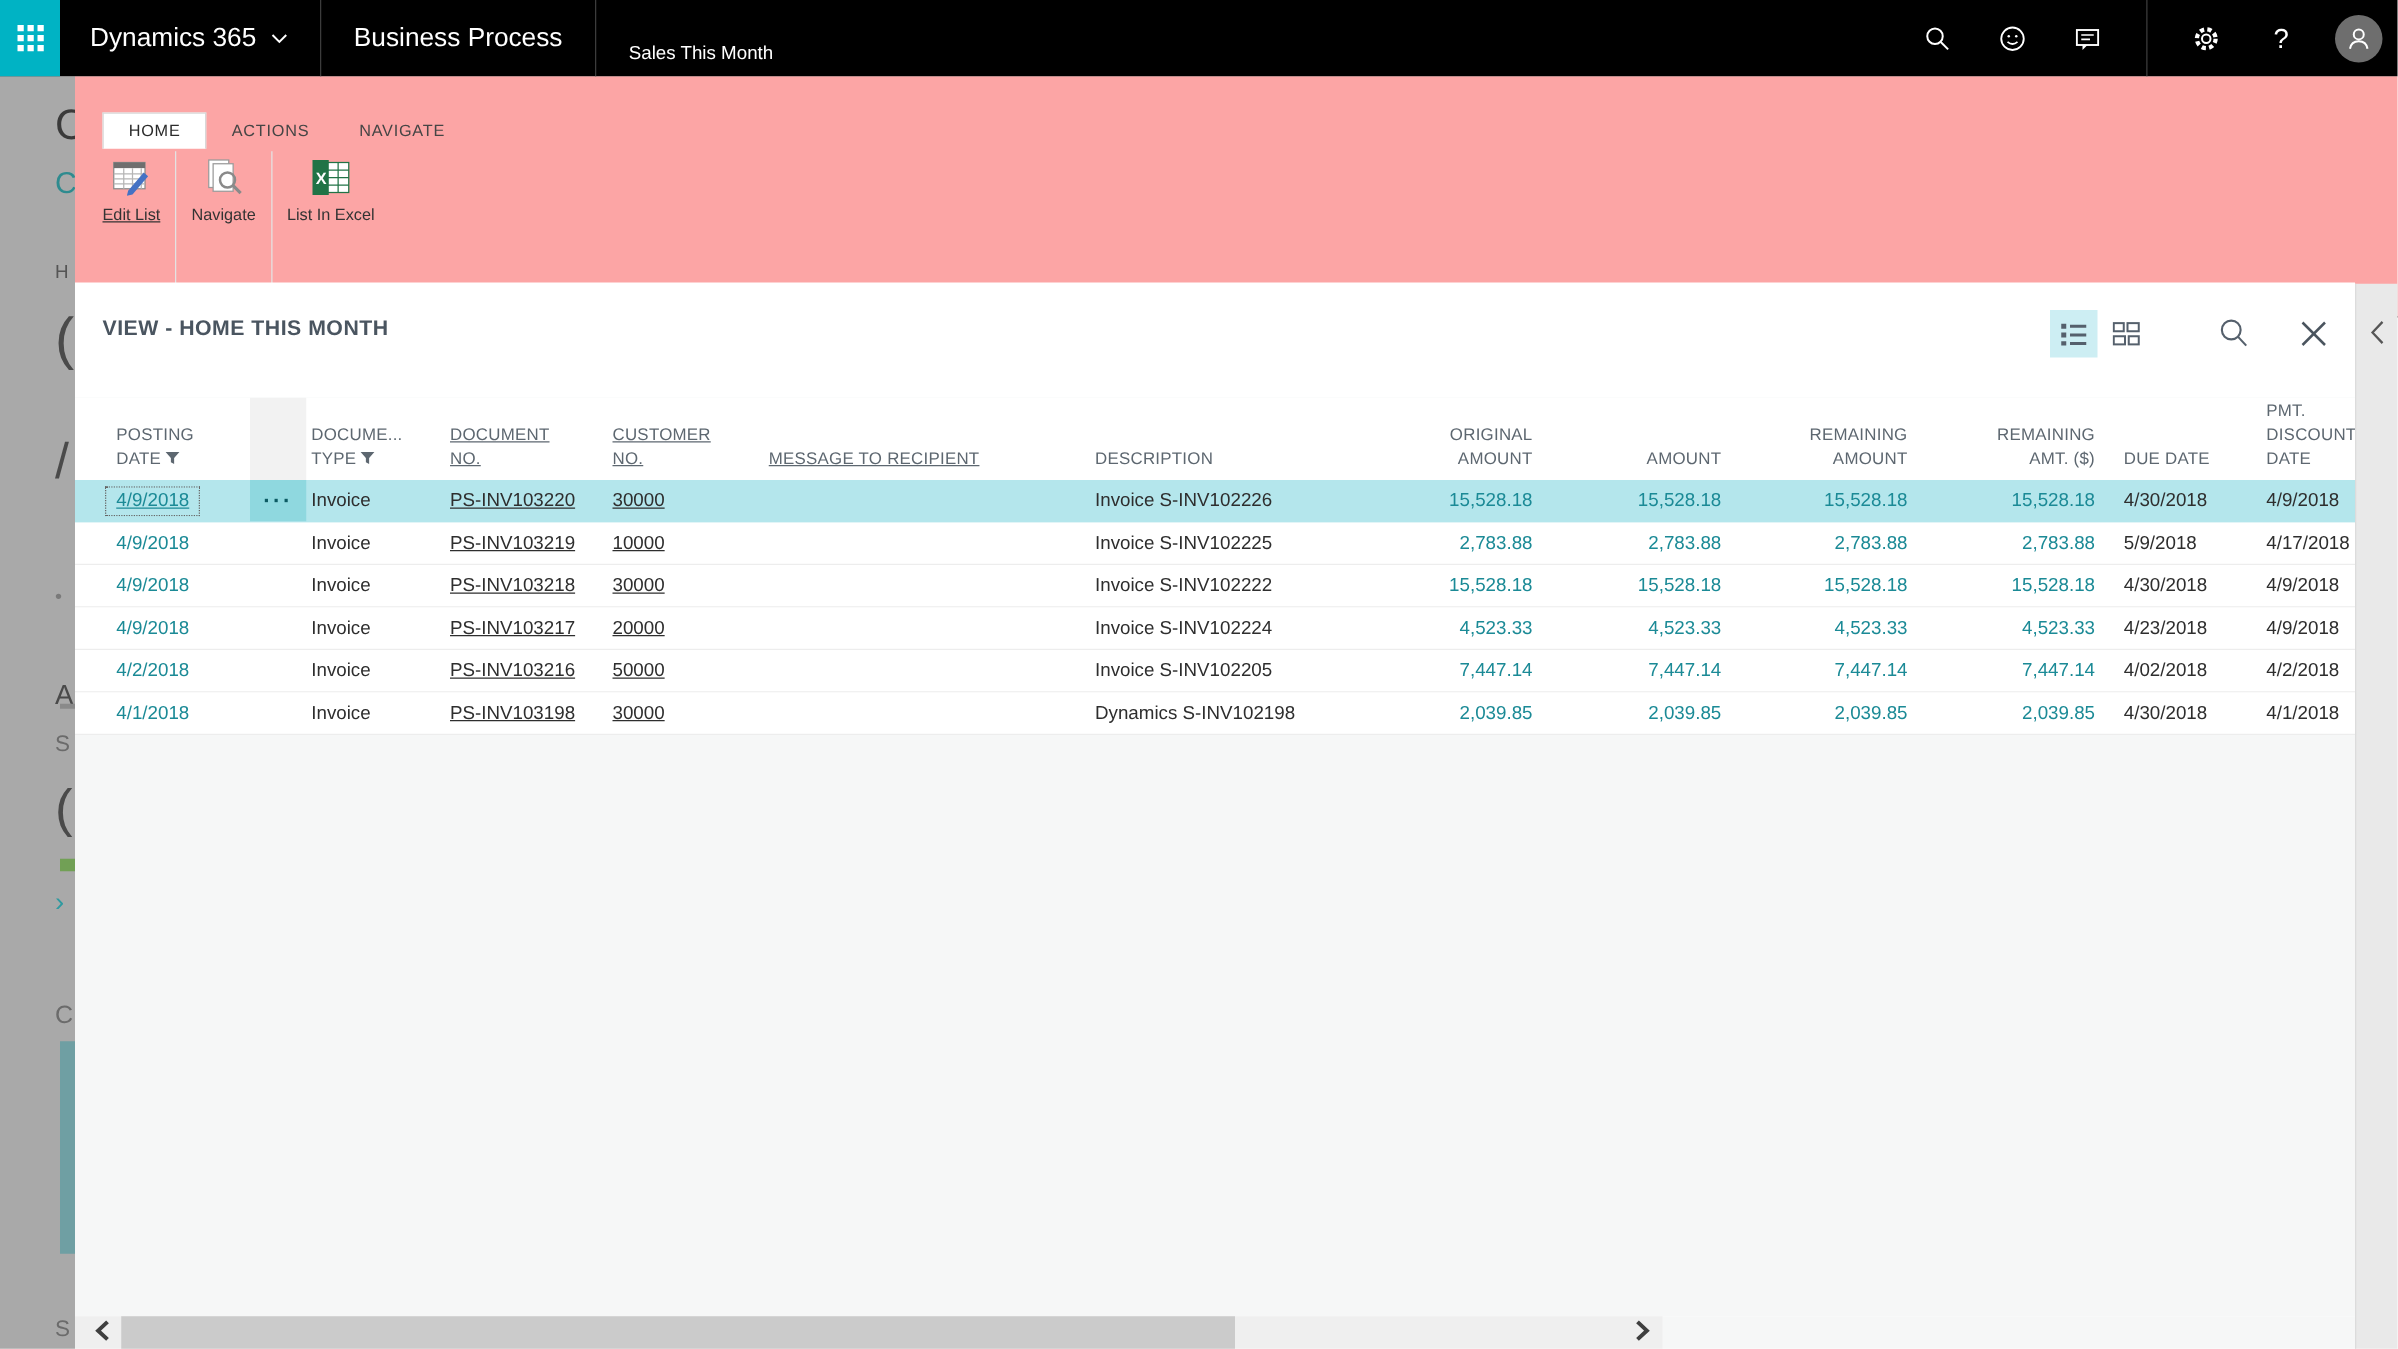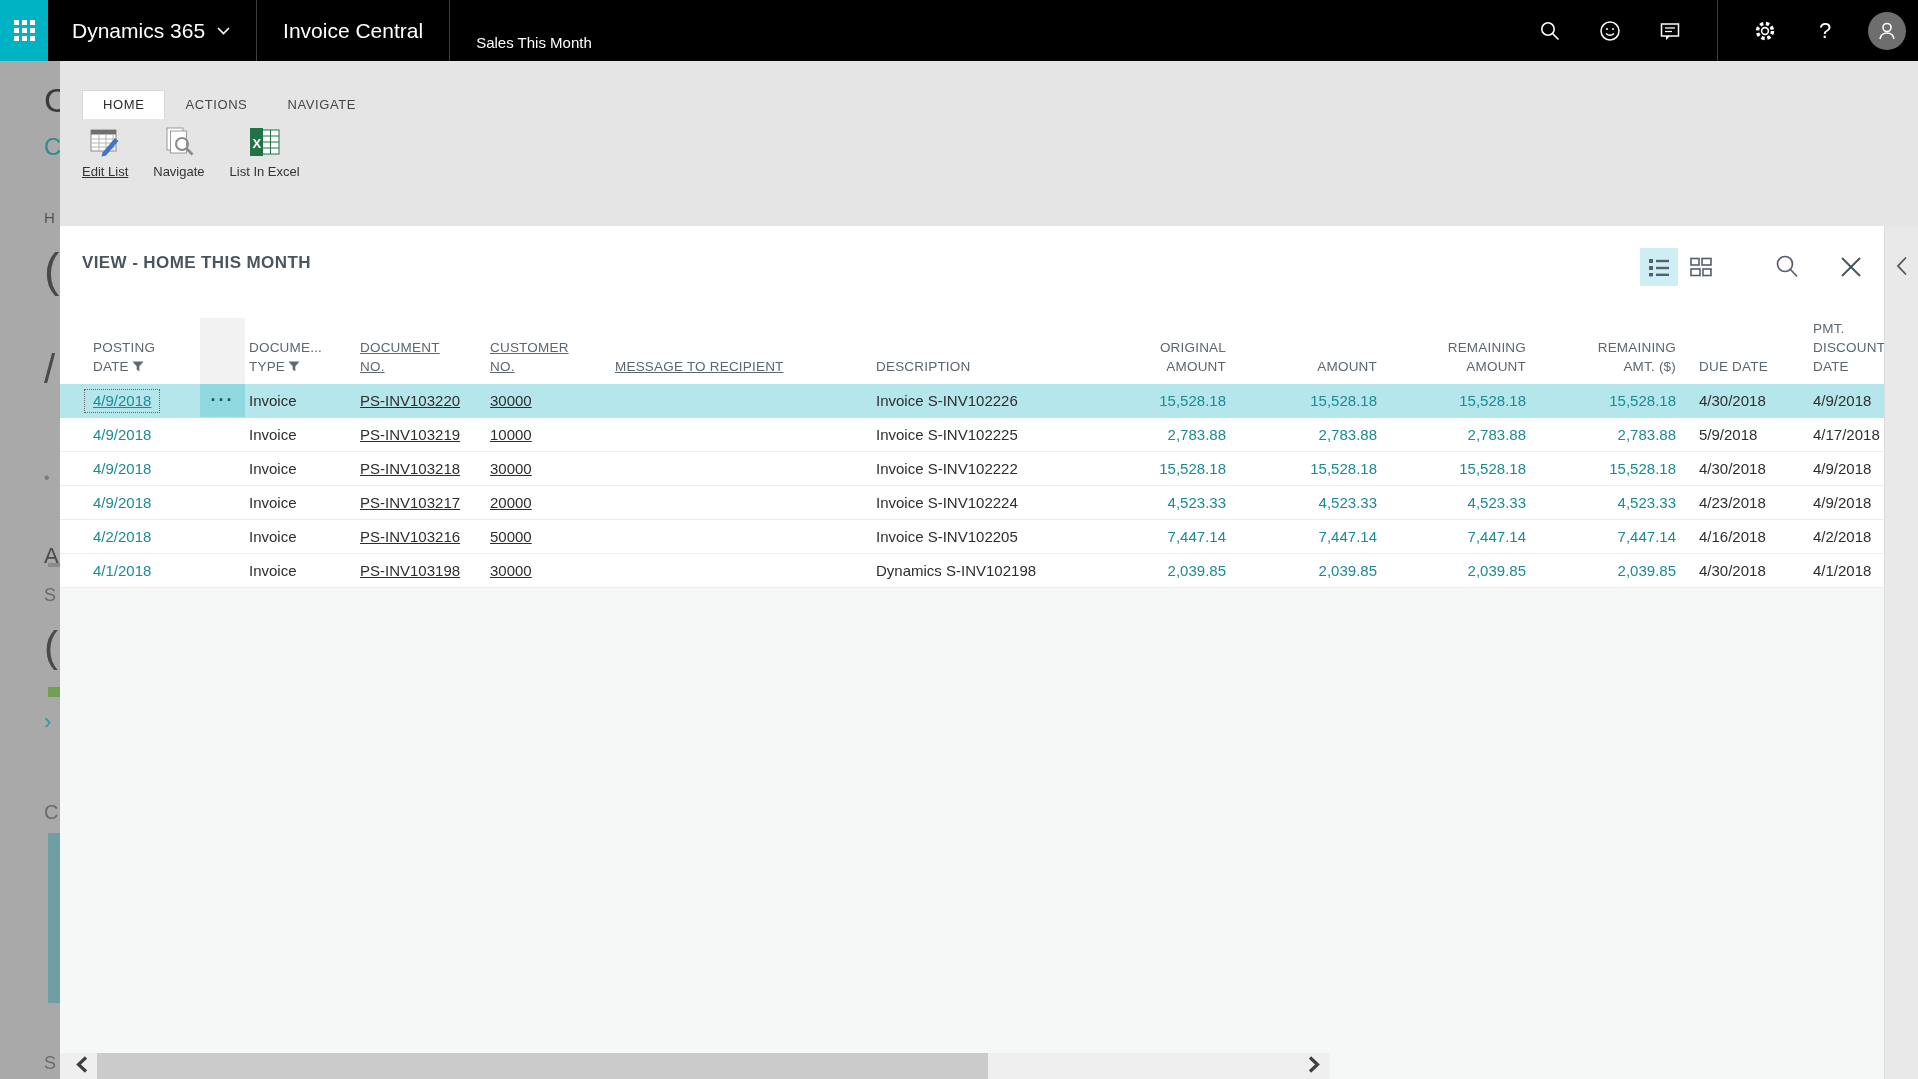--- a/index.html
+++ b/index.html
@@ -31,21 +31,21 @@
   .understrip { position:absolute; left:0; top:61px; width:60px; height:1018px;
     background:#a9a9a9; overflow:hidden; z-index:1; }
   .frag { position:absolute; left:44px; color:#4a4a4a; white-space:pre; }
   .fragrect { position:absolute; }
 
   
   .main { position:absolute; left:60px; top:61px; width:1858px; height:1018px;
     background:#fff; z-index:2; }
 
   
-  .ribbon { position:absolute; top:0; left:0; right:0; height:193px; background:#e5e5e5;
+  .ribbon { position:absolute; top:0; left:0; right:0; height:193px; background:#fca5a5;
     border-bottom:1px solid #000000; }
   .tabs { position:absolute; top:30px; left:22px; display:flex; align-items:flex-end; height:28px; }
   .tab { font-size:13px; letter-spacing:.6px; color:#454545; padding:6px 20px 7px;
     background:none; border:none; cursor:pointer; font-family:inherit; }
   .tab.active { border:1px solid #d8d8d8; border-bottom:none; background:#fff; color:#2b2b2b; }
   .ribbon-body { position:absolute; top:58px; left:12px; bottom:0; display:flex; }
   .rgroup { display:flex; flex-direction:column; }
   .rgroup-btns { display:flex; align-items:flex-start; flex:1; padding:6px 10px 0; gap:6px; }
   .rbtn { display:flex; flex-direction:column; align-items:center; text-align:center;
     font-size:13px; line-height:1.25; color:#333; background:none; border:none; cursor:pointer;
@@ -127,21 +127,21 @@
         <i></i>
       </span>
   </button>
   <div class="tb-app">
     <span>Dynamics 365</span>
     <svg width="13" height="8" viewBox="0 0 13 8">
         <polyline points="1,1 6.5,6.5 12,1" fill="none" stroke="#fff" stroke-width="1.6"></polyline>
       </svg>
   </div>
   <div class="tb-sep"></div>
-  <div class="tb-prod">Invoice Central</div>
+  <div class="tb-prod">Business Process</div>
   <div class="tb-sep"></div>
   <div class="tb-page">Sales This Month</div>
   <div class="tb-icons">
     <button class="tb-icon">
       <svg width="22" height="22" viewBox="0 0 22 22">
           <circle cx="9" cy="9" r="6.2" fill="none" stroke="#fff" stroke-width="1.6"></circle>
           <line x1="13.6" y1="13.6" x2="19.5" y2="19.5" stroke="#fff" stroke-width="1.6"></line>
         </svg>
     </button>
     <button class="tb-icon">
@@ -431,21 +431,21 @@
         <div class="tcell c-ellipsis"></div>
         <div class="tcell c-document_type">Invoice</div>
         <div class="tcell c-document_no">PS-INV103216</div>
         <div class="tcell c-customer_no">50000</div>
         <div class="tcell c-message_to_recipient"></div>
         <div class="tcell c-description">Invoice S-INV102205</div>
         <div class="tcell c-original_amount right teal">7,447.14</div>
         <div class="tcell c-amount right teal">7,447.14</div>
         <div class="tcell c-remaining_amount right teal">7,447.14</div>
         <div class="tcell c-remaining_amt_usd right teal">7,447.14</div>
-        <div class="tcell c-due_date">4/16/2018</div>
+        <div class="tcell c-due_date">4/02/2018</div>
         <div class="tcell c-pmt_discount_date">4/2/2018</div>
       </div>
       <div class="grid-row trow">
         <div class="tcell c-posting_date teal">4/1/2018</div>
         <div class="tcell c-ellipsis"></div>
         <div class="tcell c-document_type">Invoice</div>
         <div class="tcell c-document_no">PS-INV103198</div>
         <div class="tcell c-customer_no">30000</div>
         <div class="tcell c-message_to_recipient"></div>
         <div class="tcell c-description">Dynamics S-INV102198</div>

